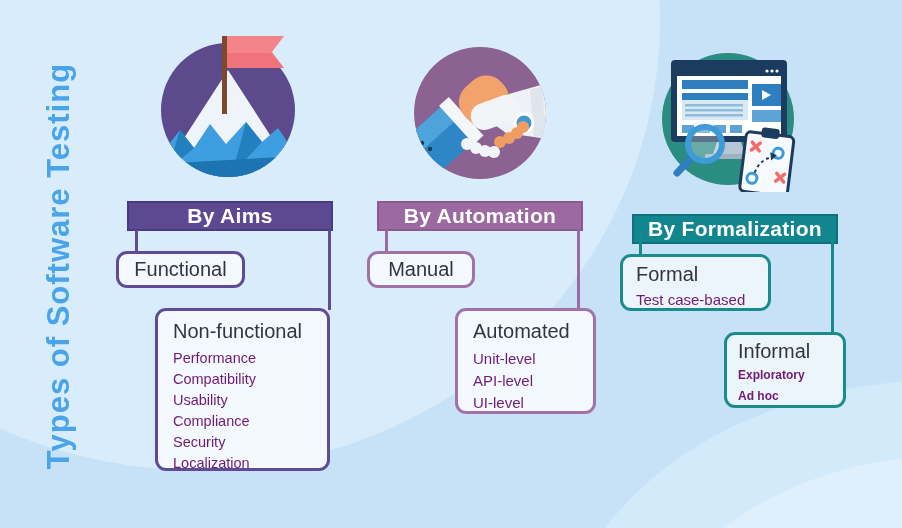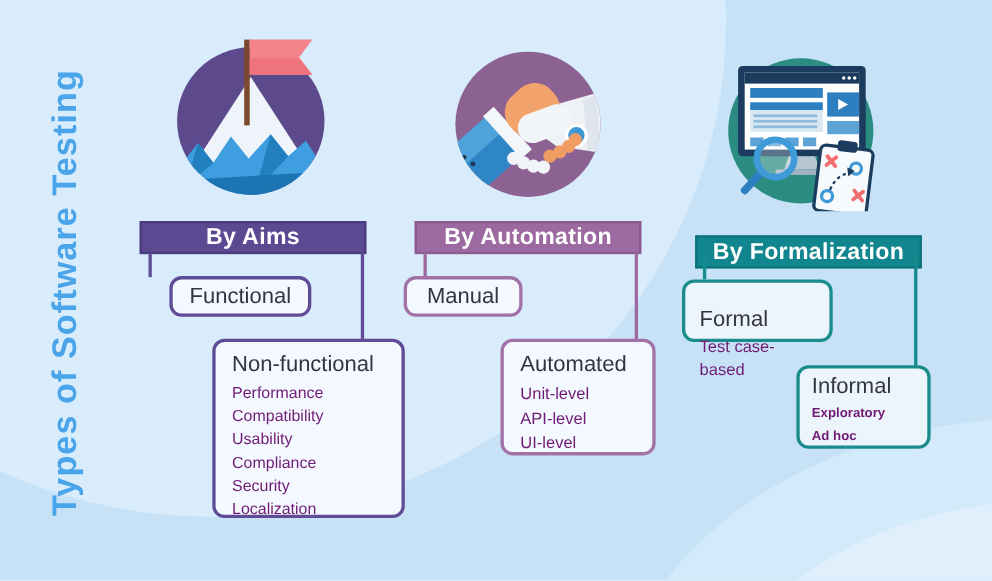--- a/index.html
+++ b/index.html
@@ -31,21 +31,21 @@
 
   .vline{position:absolute; width:3px;}
   .vl-aims{background:#5f4b96;}
   .vl-auto{background:#9c6aa1;}
   .vl-form{background:#158a8a;}
 
   .node-box{
     position:absolute; box-sizing:border-box;
     background:#f3f9fe; border-radius:11px;
   }
-  .b-aims{border:3px solid #5f4b96;margin-left:38px;}
+  .b-aims{border:3px solid #5f4b96;}
   .b-auto{border:3px solid #a271a8;}
   .b-form{border:3px solid #1a8c8c; background:#ecf5fc;}
 
   .leaf{display:flex; align-items:center; justify-content:center;}
   .node-title{font-size:20px; color:#34343f;}
   .node-sub{font-size:14.5px; color:#701a75; line-height:21px; margin-top:5px;}
   .pad{padding:9px 12px 8px 15px;}
   .icon{position:absolute;}
 </style>
 </head>
@@ -189,21 +189,21 @@
       <div>Unit-level</div>
       <div>API-level</div>
       <div>UI-level</div>
     </div>
   </div>
 
   <div class="col-header h-form">By Formalization</div>
   <div class="vline vl-form" style="left:639px; top:233px; height:21px;"></div>
   <div class="vline vl-form" style="left:831px; top:233px; height:100px;"></div>
 
-  <div class="node-box b-form" style="left:620px; top:254px; width:137px; height:57px; padding:22px 13px; box-sizing:border-box;">
+  <div class="node-box b-form" style="left:620px; top:254px; width:151px; height:57px; padding:6px 13px; box-sizing:border-box;">
     <div class="node-title">Formal</div>
     <div class="node-sub" style="font-size:15px; margin-top:3px;">
       <div>Test case-based</div>
     </div>
   </div>
 
   <div class="node-box b-form" style="left:724px; top:332px; width:122px; height:76px; padding:5px 11px; box-sizing:border-box;">
     <div class="node-title">Informal</div>
     <div class="node-sub" style="font-size:12px; margin-top:2px; line-height:21px;font-weight:bold;">
       <div>Exploratory</div>

